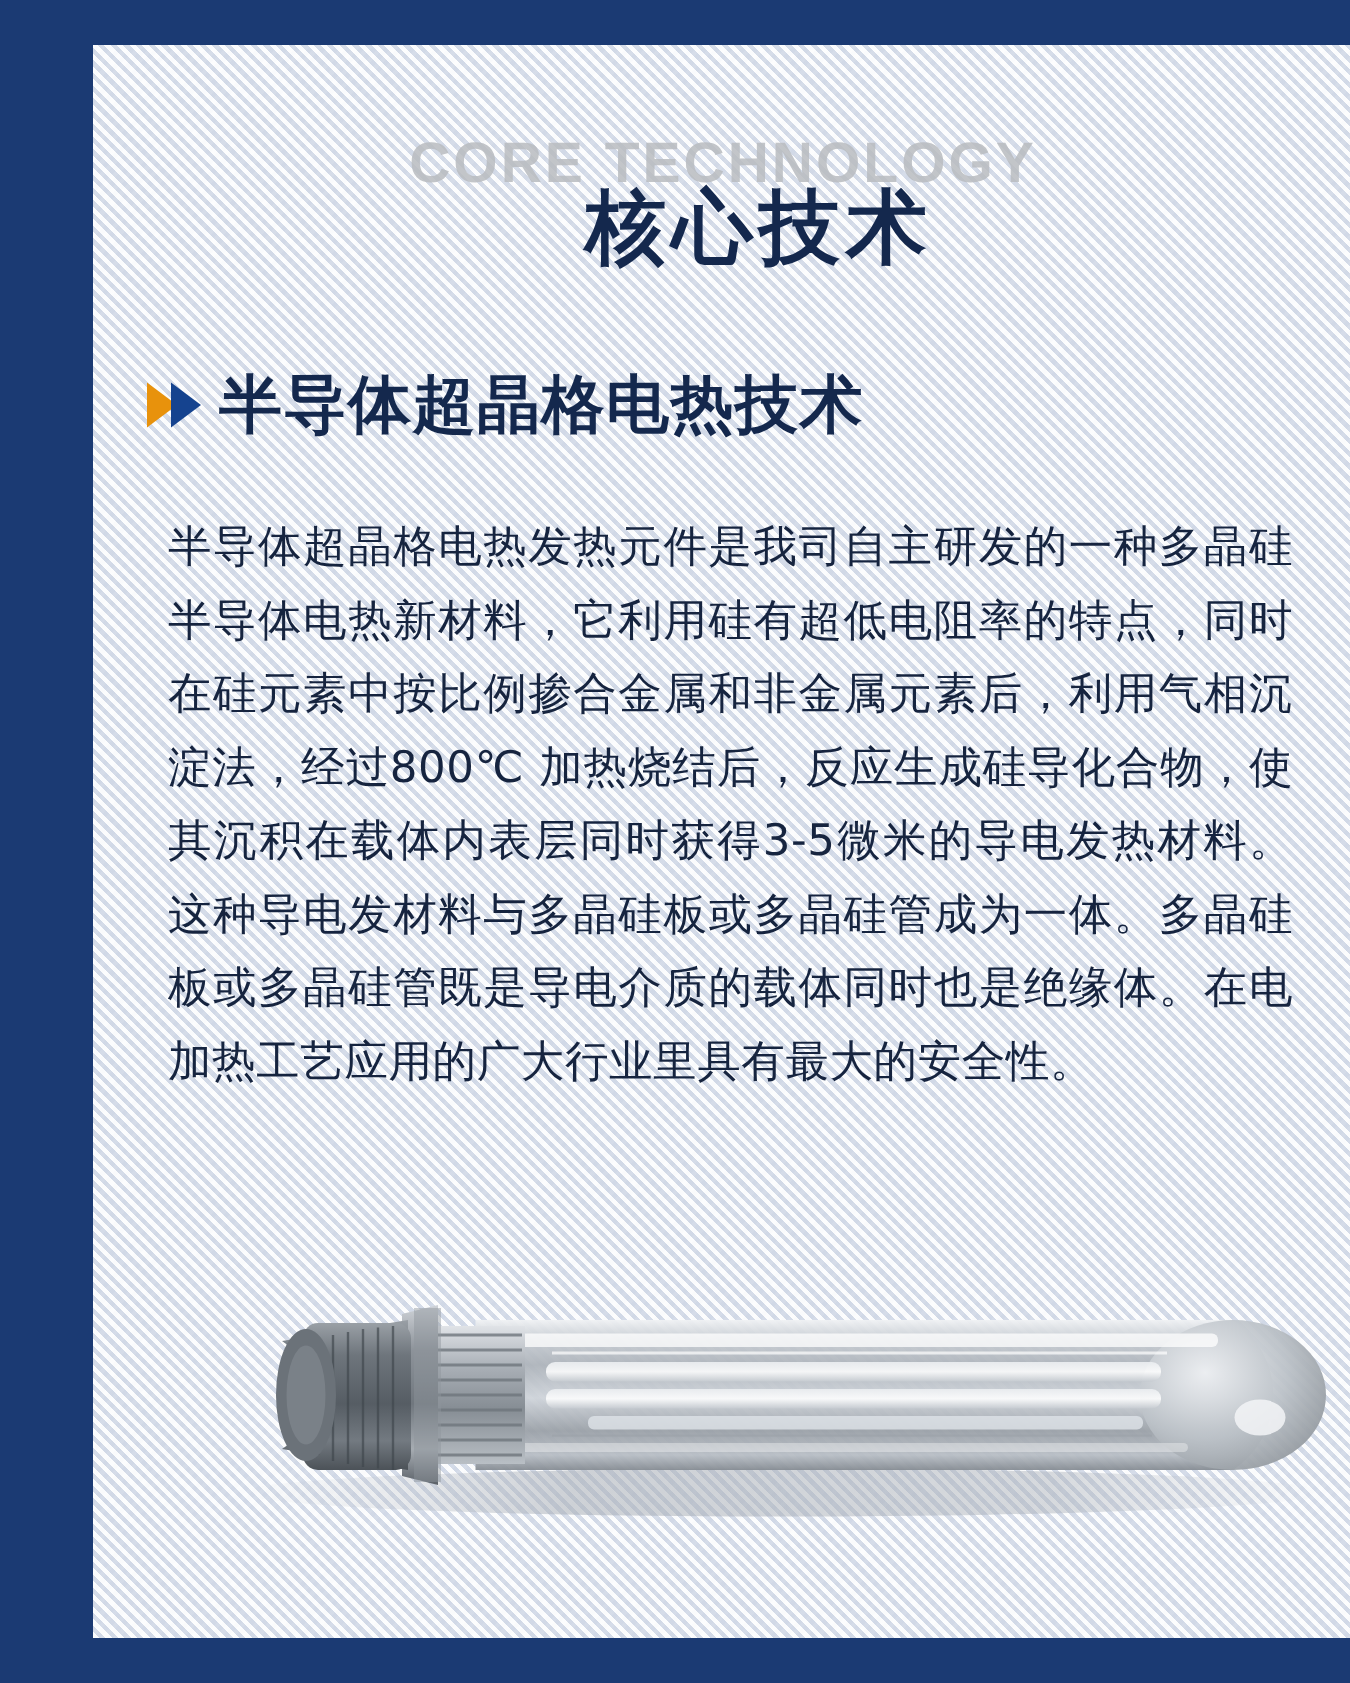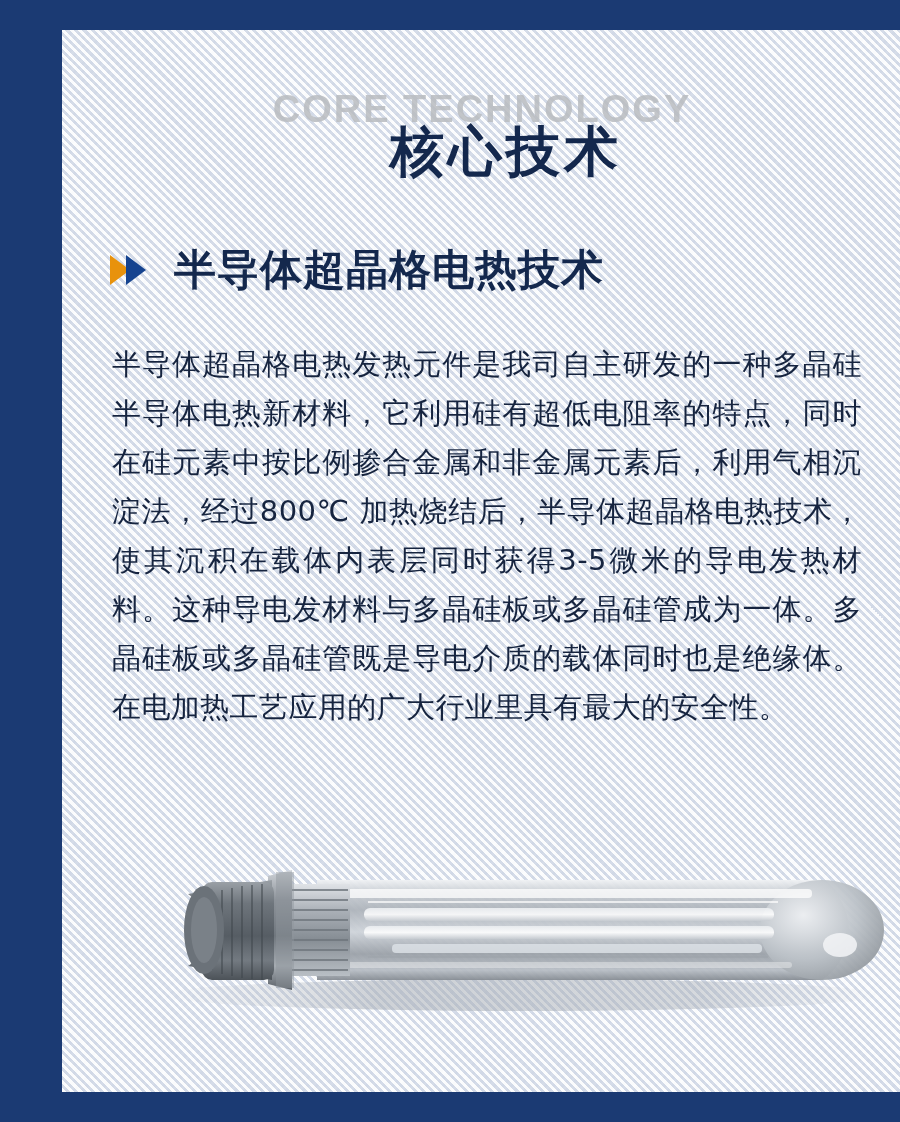--- a/index.html
+++ b/index.html
@@ -68,25 +68,24 @@
     color: #14284d;
     letter-spacing: 4px;
     font-family: "DejaVu Sans", sans-serif;
     white-space: nowrap;
     padding-left: 24px;
   }
 
   
   .subheading {
     position: absolute;
-    left: 48px;
+    left: 36px;
     top: 212px;
     display: flex;
     align-items: center;
-    gap: 16px;
   }
   .bullet-wrap {
     width: 48px;
     height: 42px;
     position: relative;
     flex: none;
   }
   .tri {
     position: absolute;
     width: 0;
@@ -154,21 +153,21 @@
     </div>
 
     <div class="subheading">
       <span class="bullet-wrap">
         <span class="tri tri-orange"></span>
         <span class="tri tri-blue"></span>
       </span>
       <span class="subheading-text">半导体超晶格电热技术</span>
     </div>
 
-    <div class="body-copy">半导体超晶格电热发热元件是我司自主研发的一种多晶硅半导体电热新材料，它利用硅有超低电阻率的特点，同时在硅元素中按比例掺合金属和非金属元素后，利用气相沉淀法，经过800℃ 加热烧结后，半导体超晶格电热技术，使其沉积在载体内表层同时获得3-5微米的导电发热材料。这种导电发材料与多晶硅板或多晶硅管成为一体。多晶硅板或多晶硅管既是导电介质的载体同时也是绝缘体。在电加热工艺应用的广大行业里具有最大的安全性。</div>
+    <div class="body-copy">半导体超晶格电热发热元件是我司自主研发的一种多晶硅半导体电热新材料，它利用硅有超低电阻率的特点，同时在硅元素中按比例掺合金属和非金属元素后，利用气相沉淀法，经过800℃ 加热烧结后，反应生成硅导化合物，使其沉积在载体内表层同时获得3-5微米的导电发热材料。这种导电发材料与多晶硅板或多晶硅管成为一体。多晶硅板或多晶硅管既是导电介质的载体同时也是绝缘体。在电加热工艺应用的广大行业里具有最大的安全性。</div>
 
     <div class="product-area">
       <svg class="product-svg" width="840" height="300" viewBox="0 0 840 300" xmlns="http://www.w3.org/2000/svg">
         <defs>
           <linearGradient id="tubeGrad" x1="0" y1="0" x2="0" y2="1">
             <stop offset="0%" stop-color="#f0f2f4"></stop>
             <stop offset="12%" stop-color="#c9ced4"></stop>
             <stop offset="30%" stop-color="#aeb4bb"></stop>
             <stop offset="52%" stop-color="#cfd4da"></stop>
             <stop offset="74%" stop-color="#9ba1a8"></stop>

